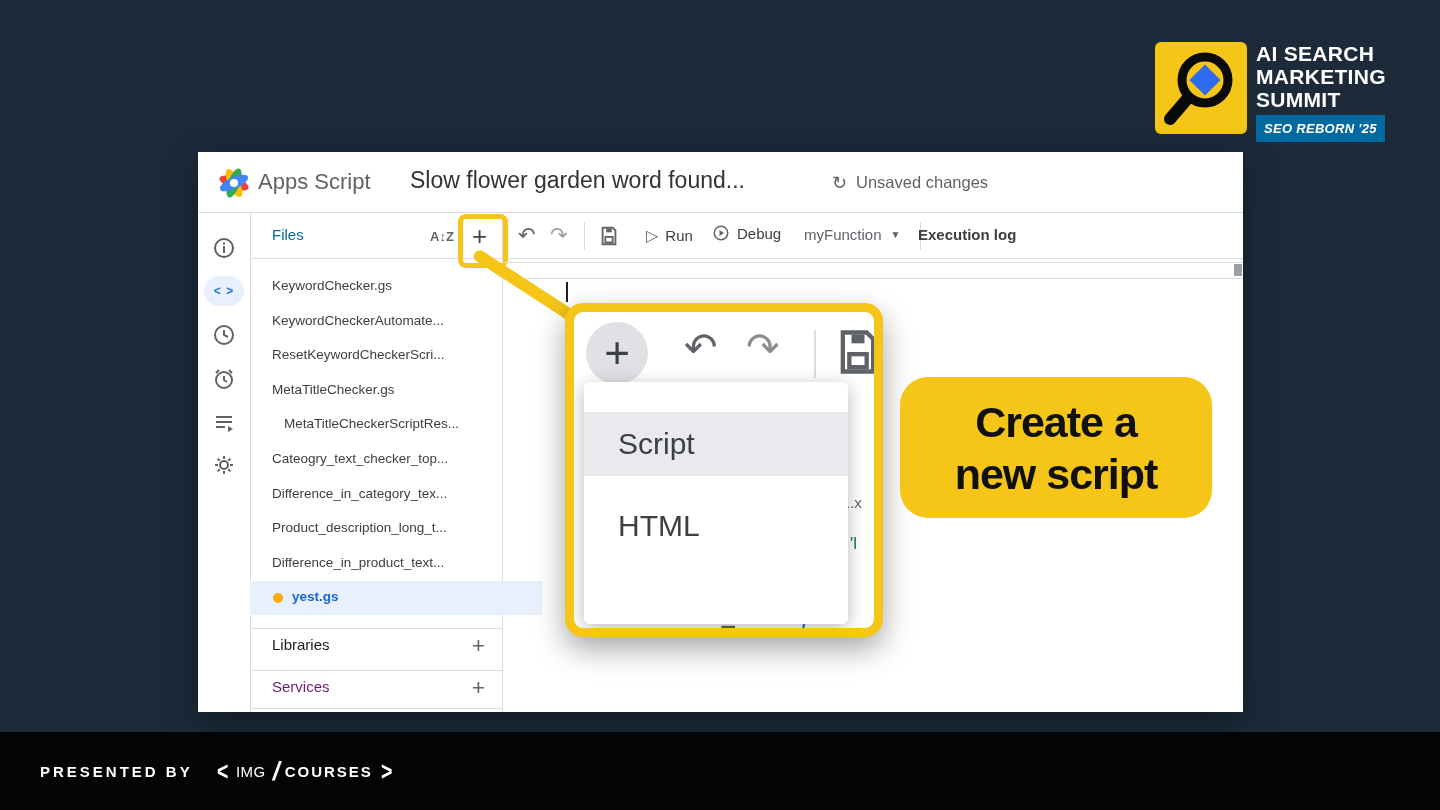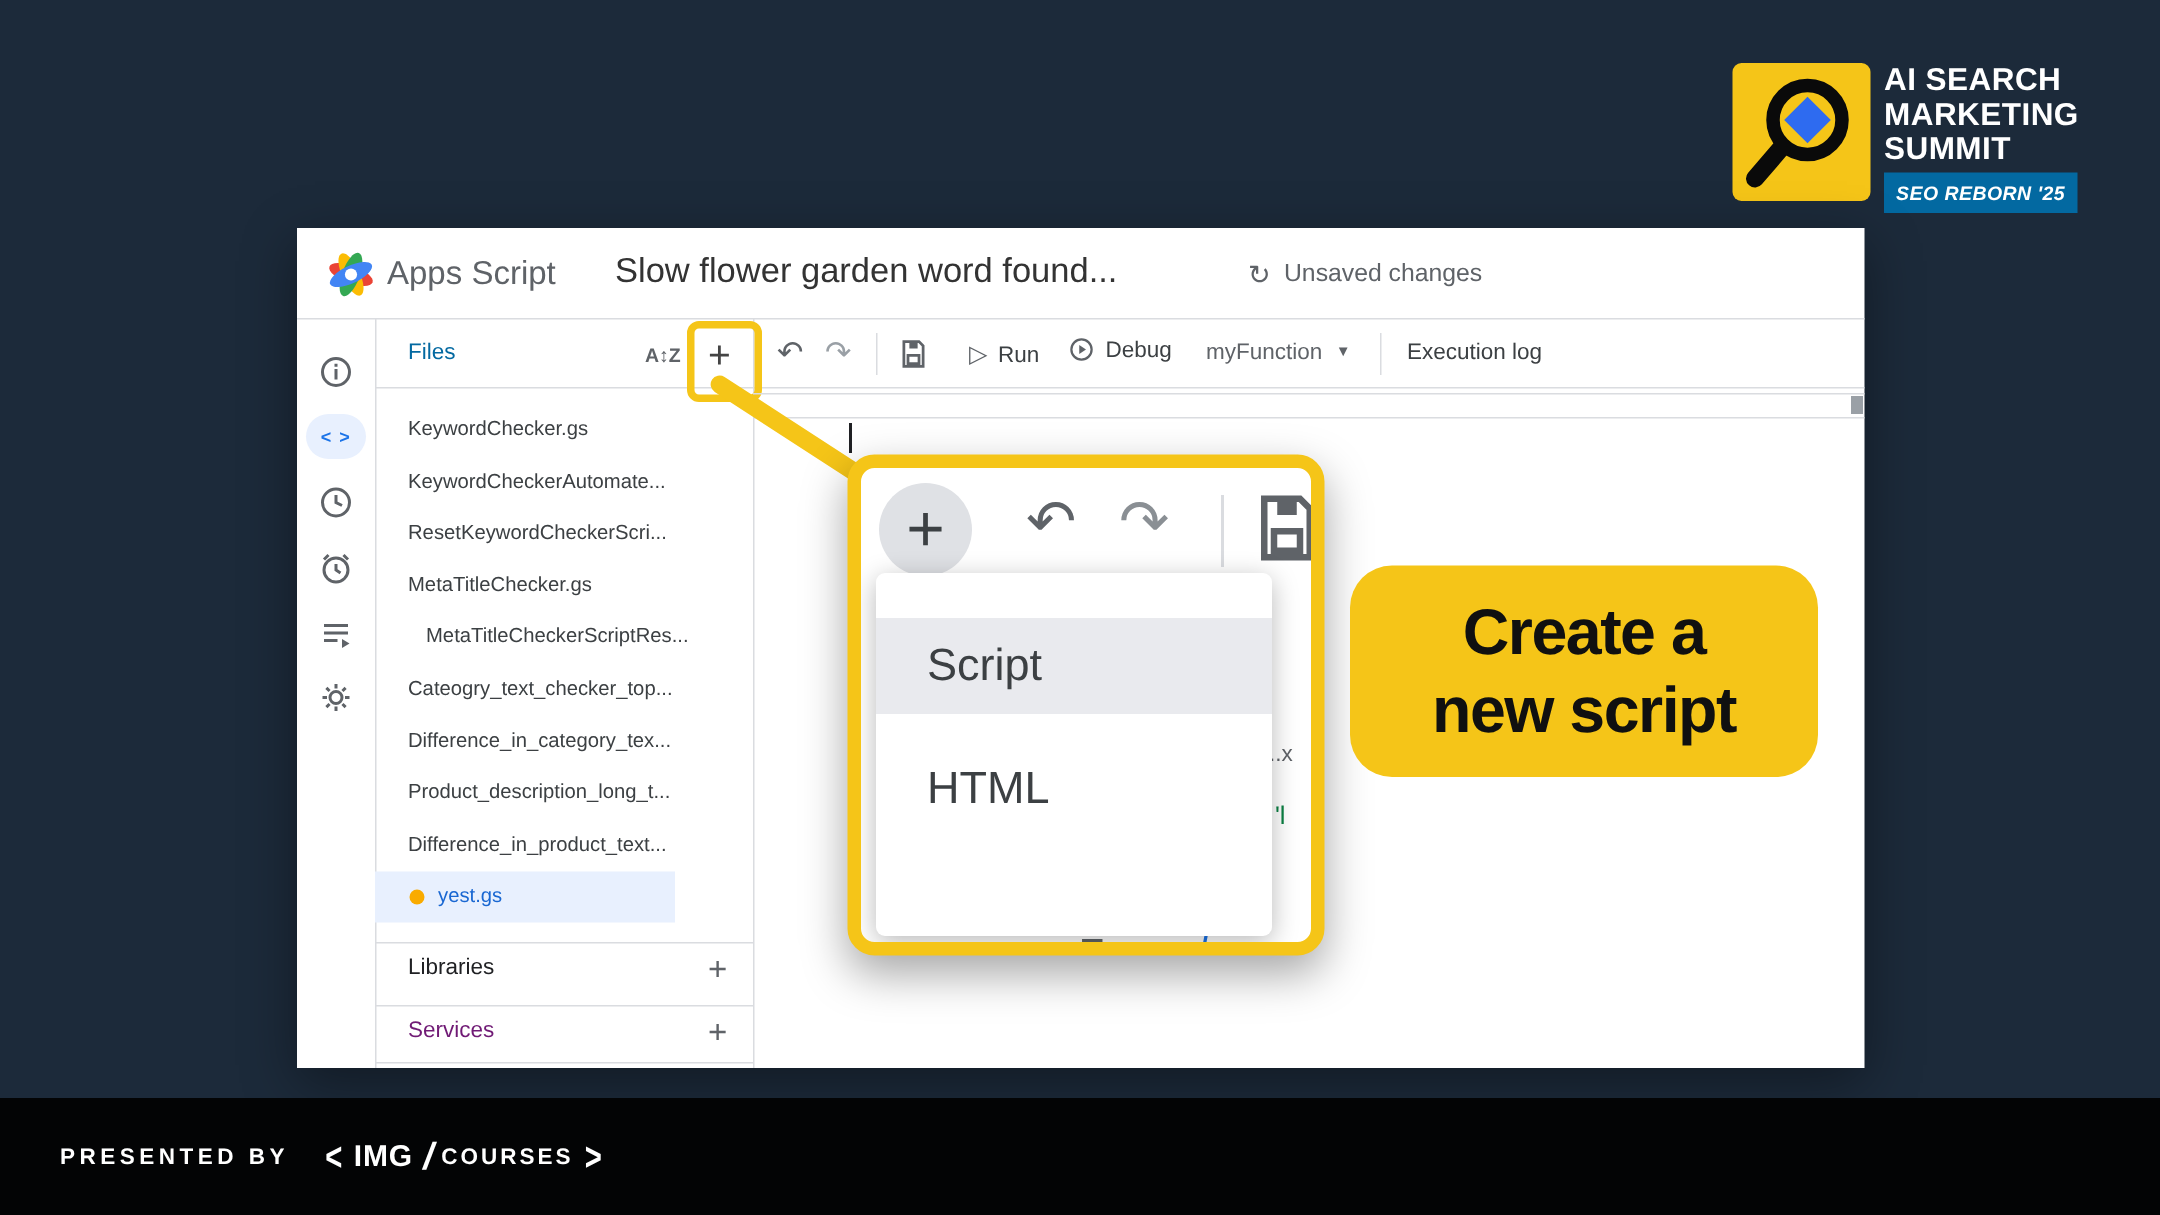--- a/index.html
+++ b/index.html
@@ -30,21 +30,21 @@
   .menu-item{height:64px;display:flex;align-items:center;padding-left:34px;font-size:30px;color:#3c4043;cursor:pointer;}
 
   
   .callout{position:absolute;left:900px;top:377px;width:312px;height:141px;background:#f5c518;border-radius:28px;display:flex;flex-direction:column;align-items:center;justify-content:center;color:#101010;font-size:43px;font-weight:800;line-height:52px;letter-spacing:-1px;}
 
   
   .footer{position:absolute;left:0;top:732px;width:1440px;height:78px;background:#030405;display:flex;align-items:center;}
   .f-presented{color:#fff;font-size:15px;font-weight:700;letter-spacing:3px;margin-left:40px;}
   .f-logo{display:flex;align-items:center;margin-left:22px;color:#fff;}
   .f-chev{font-size:26px;font-weight:900;display:inline-block;transform:scaleX(.75);}
-  .f-img{font-size:20px;font-weight:700;letter-spacing:.5px;margin:0 2px 0 6px;}
+  .f-img{font-size:15px;font-weight:400;letter-spacing:.5px;margin:0 2px 0 6px;}
   .f-slash{font-size:25px;font-weight:700;font-style:italic;margin:0 5px;}
   .f-courses{font-size:15px;font-weight:700;letter-spacing:2px;margin-right:6px;}
 </style>
 </head>
 <body>
 
 <div class="stage">
 
   <div class="summit">
     <div class="sq">
@@ -121,21 +121,21 @@
     <div class="file-row" style="top:122px;">KeywordChecker.gs</div>
     <div class="file-row" style="top:157px;">KeywordCheckerAutomate...</div>
     <div class="file-row" style="top:191px;">ResetKeywordCheckerScri...</div>
     <div class="file-row" style="top:226px;">MetaTitleChecker.gs</div>
     <div class="file-row" style="top:260px;margin-left:12px;">MetaTitleCheckerScriptRes...</div>
     <div class="file-row" style="top:295px;">Cateogry_text_checker_top...</div>
     <div class="file-row" style="top:330px;">Difference_in_category_tex...</div>
     <div class="file-row" style="top:364px;">Product_description_long_t...</div>
     <div class="file-row" style="top:399px;">Difference_in_product_text...</div>
 
-    <div class="abs" style="left:52px;top:429px;width:200px;height:34px;background:#e8f0fe;">
+    <div class="abs" style="left:52px;top:429px;width:292px;height:34px;background:#e8f0fe;font-weight:bold;">
       <span class="abs" style="left:23px;top:12px;width:10px;height:10px;border-radius:50%;background:#f9ab00;"></span>
       <span class="abs" style="left:42px;top:8px;font-size:13.5px;color:#1967d2;">yest.gs</span>
     </div>
 
     <div class="hline" style="left:52px;top:476px;width:252px;"></div>
     <div class="abs" style="left:74px;top:484px;font-size:15px;font-weight:500;color:#202124;">Libraries</div>
     <div class="abs gtxt" style="left:274px;top:481px;font-size:22px;">+</div>
     <div class="hline" style="left:52px;top:518px;width:252px;"></div>
     <div class="abs" style="left:74px;top:526px;font-size:15px;font-weight:500;color:#701a75;">Services</div>
     <div class="abs gtxt" style="left:274px;top:523px;font-size:22px;">+</div>
@@ -158,21 +158,21 @@
         <circle cx="12" cy="12" r="9" fill="none" stroke="#5f6368" stroke-width="2"></circle>
         <path d="M10 8l6 4-6 4z" fill="#5f6368"></path>
       </svg>
       <span class="tb-label">Debug</span>
     </div>
     <div class="abs" style="left:606px;top:74px;display:flex;align-items:center;gap:9px;">
       <span class="tb-label" style="color:#5f6368;">myFunction</span>
       <span style="font-size:10px;color:#5f6368;">▼</span>
     </div>
     <div class="vline" style="left:722px;top:70px;height:28px;"></div>
-    <div class="abs tb-label" style="left:740px;top:74px;font-weight:400;">Execution log</div>
+    <div class="abs tb-label" style="left:720px;top:74px;font-weight:700;">Execution log</div>
 
     <div class="hline" style="left:304px;top:110px;width:741px;"></div>
     <div class="hline" style="left:304px;top:126px;width:741px;"></div>
     <div class="abs" style="left:1036px;top:112px;width:8px;height:12px;background:#9aa0a6;"></div>
     <div class="abs" style="left:368px;top:130px;width:2px;height:20px;background:#202124;"></div>
   </div>
 
   <div class="connector"></div>
 
   <div class="popup">

